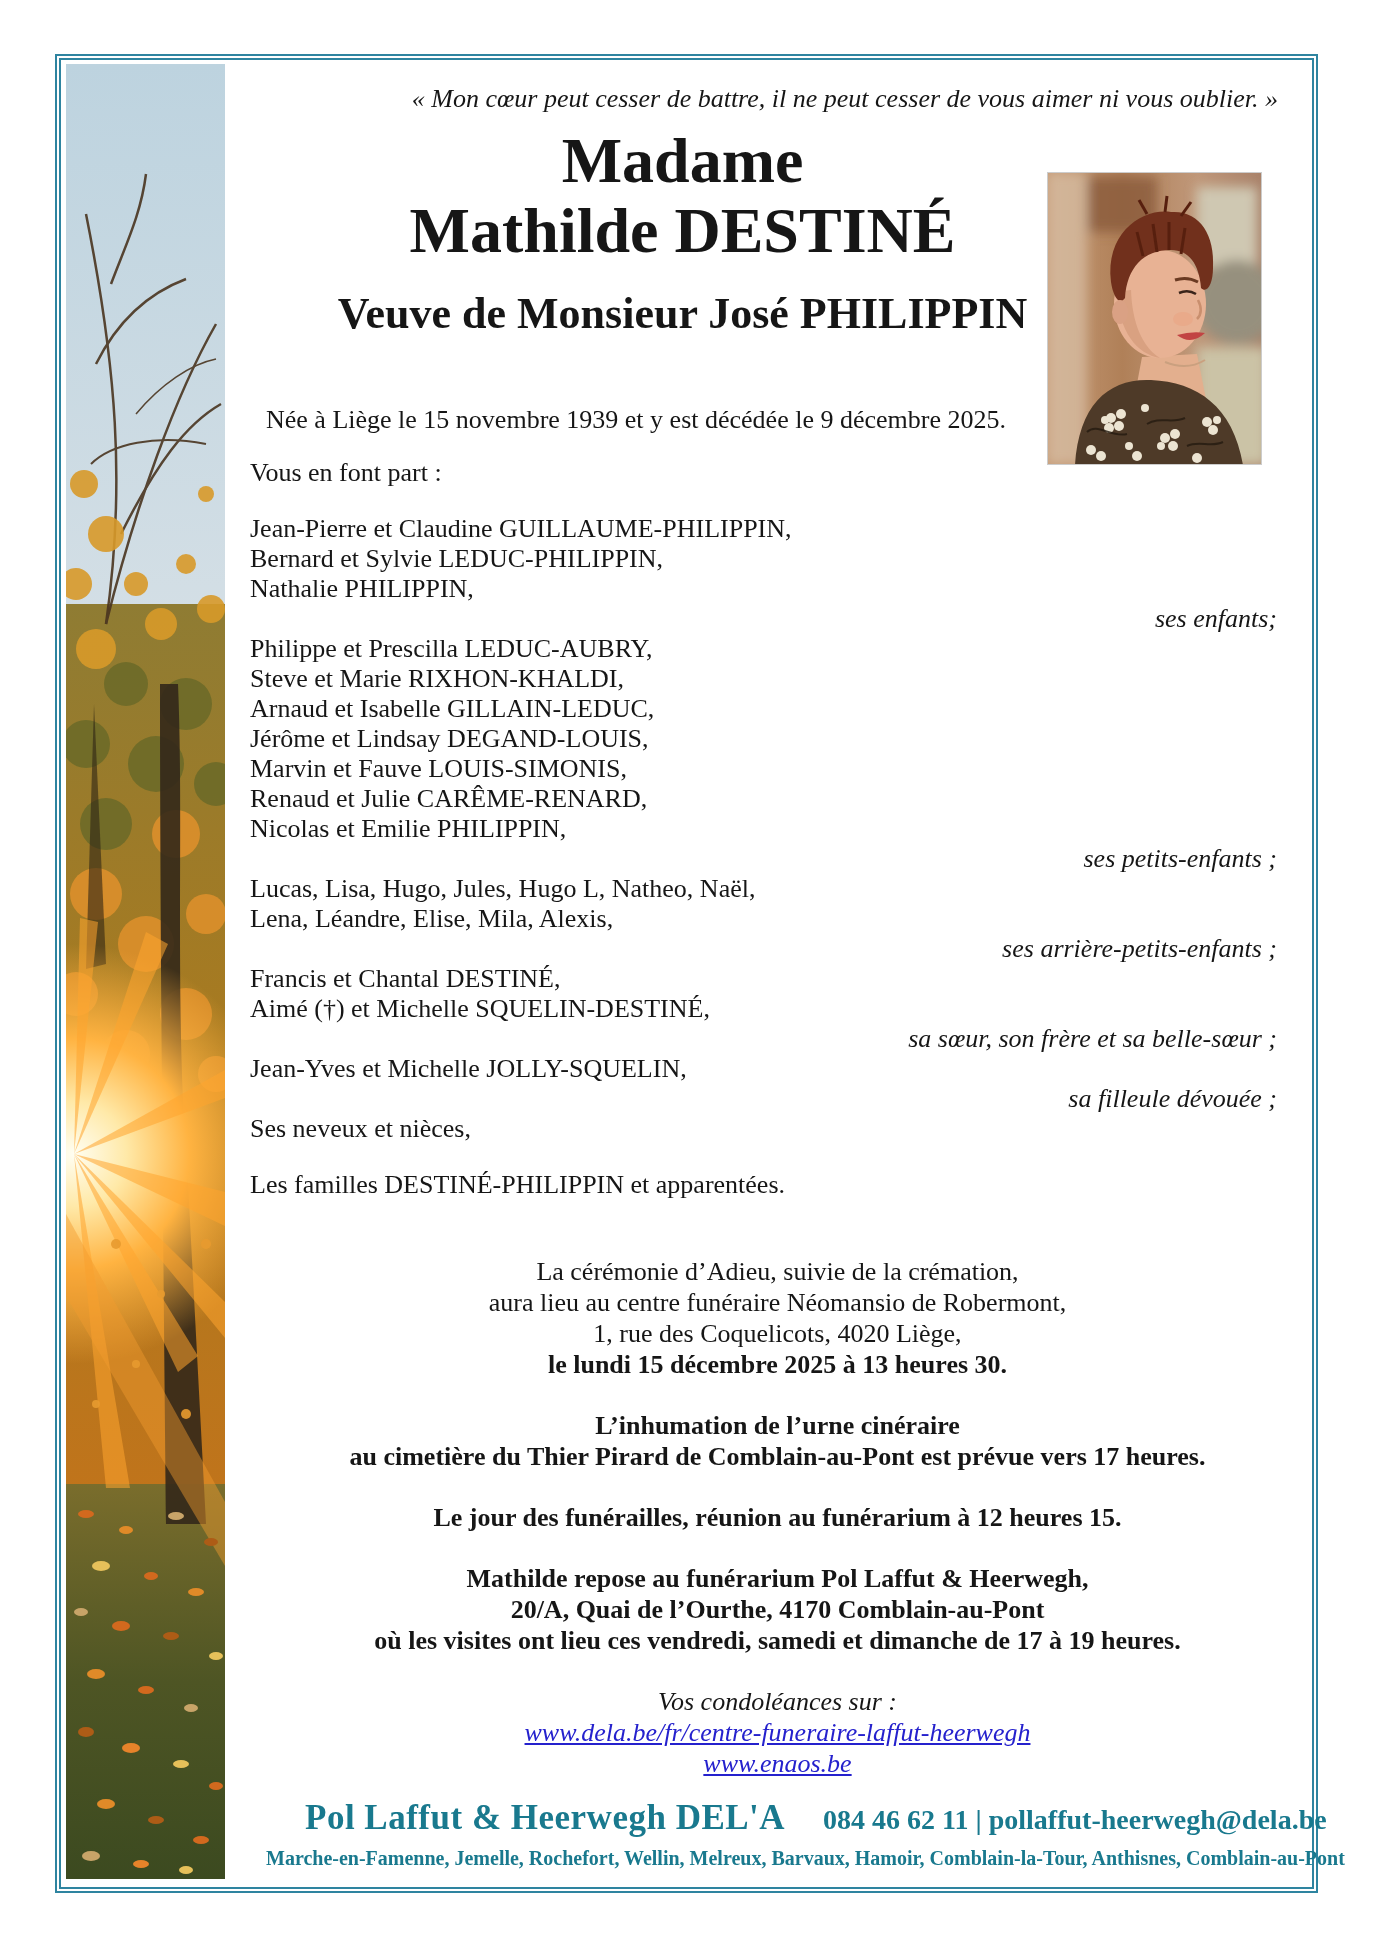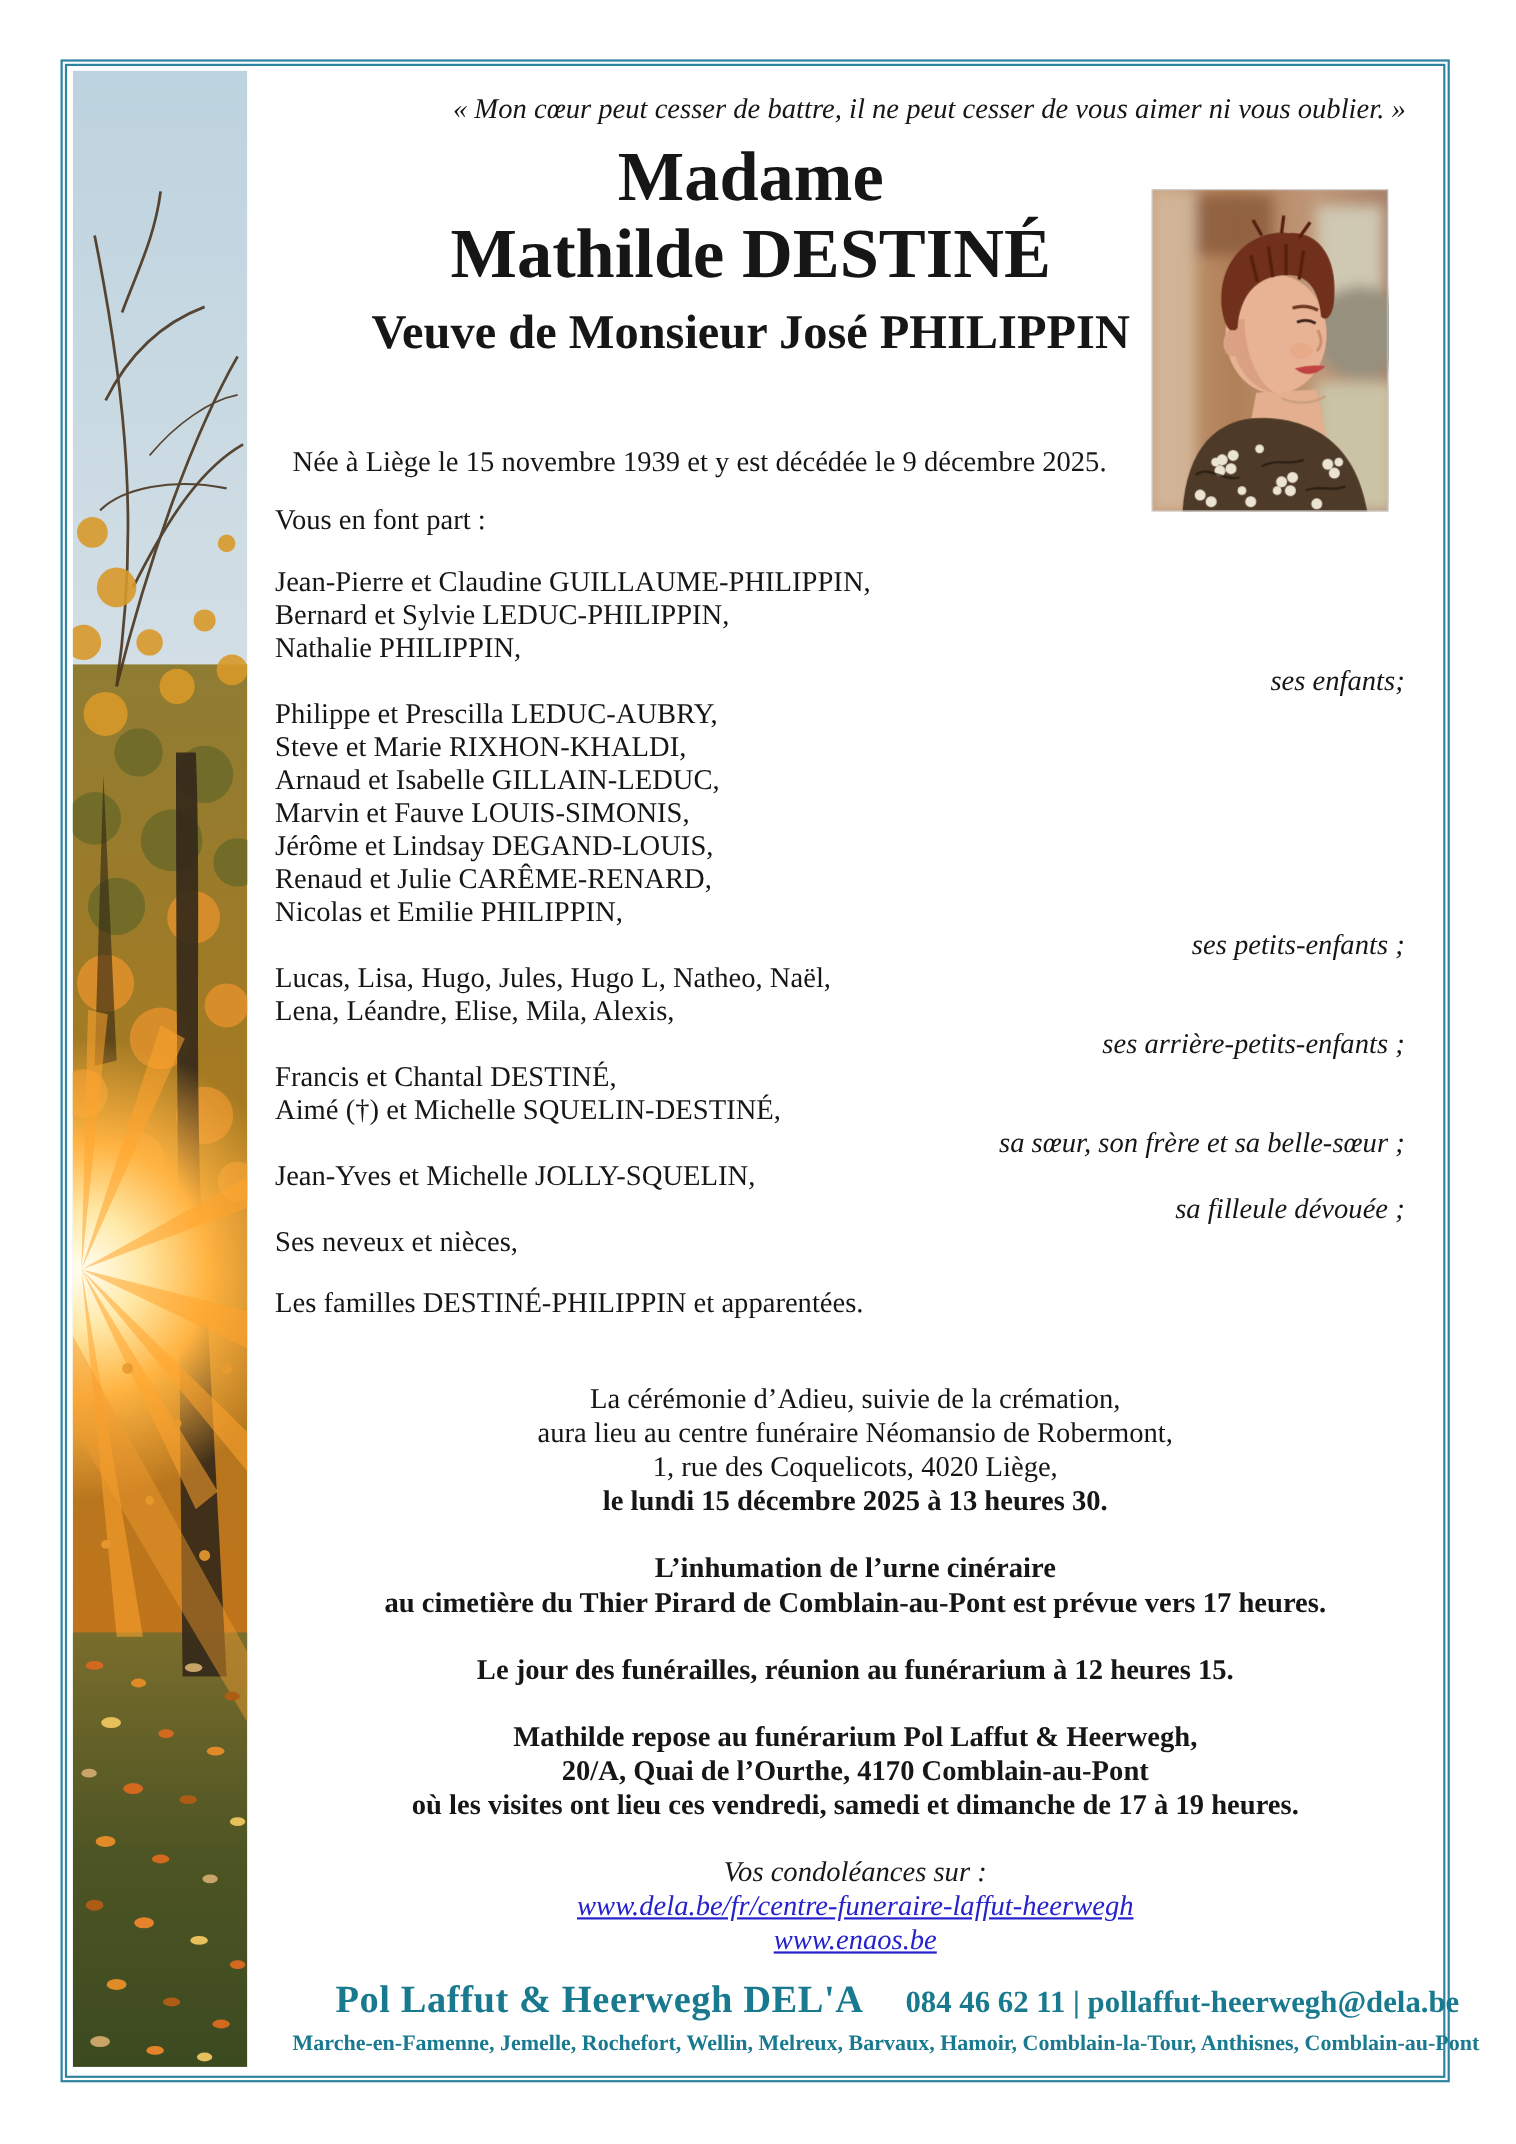--- a/index.html
+++ b/index.html
@@ -13,21 +13,21 @@
   .strip{position:absolute;left:66px;top:64px;width:159px;height:1815px;overflow:hidden;}
   .strip svg{display:block;width:100%;height:100%;}
   
   .portrait{position:absolute;left:1047px;top:172px;width:215px;height:293px;overflow:hidden;}
   .portrait svg{display:block;width:100%;height:100%;}
 
   .quote{position:absolute;left:250px;top:84px;width:1028px;text-align:right;
          font-style:italic;font-size:26px;line-height:30px;}
   .title-wrap{position:absolute;left:226px;top:126px;width:887px;text-align:center;padding-left:13px;}
   .title-big{font-size:64px;font-weight:bold;line-height:70px;}
-  .title-sub{font-size:44px;font-weight:bold;line-height:56px;margin-top:8px;}
+  .title-sub{font-size:44px;font-weight:bold;line-height:56px;margin-top:20px;}
   .birth{position:absolute;left:226px;top:404px;width:820px;text-align:center;
          font-size:26px;line-height:31px;}
 
   .list-wrap{position:absolute;left:250px;top:458px;width:1027px;font-size:26px;line-height:30px;}
   .intro{margin-bottom:26px;}
   .fam-line{text-align:left;}
   .fam-label{text-align:right;font-style:italic;}
   .families{margin-top:26px;}
 
   .ceremony-wrap{position:absolute;left:250px;top:1256px;width:1055px;text-align:center;
@@ -255,22 +255,22 @@
   <div class="list-wrap">
     <div class="intro">Vous en font part :</div>
     <div>
         <div class="fam-line">Jean-Pierre et Claudine GUILLAUME-PHILIPPIN,</div>
         <div class="fam-line">Bernard et Sylvie LEDUC-PHILIPPIN,</div>
         <div class="fam-line">Nathalie PHILIPPIN,</div>
         <div class="fam-label">ses enfants;</div>
         <div class="fam-line">Philippe et Prescilla LEDUC-AUBRY,</div>
         <div class="fam-line">Steve et Marie RIXHON-KHALDI,</div>
         <div class="fam-line">Arnaud et Isabelle GILLAIN-LEDUC,</div>
+        <div class="fam-line">Jérôme et Lindsay DEGAND-LOUIS,</div>
         <div class="fam-line">Marvin et Fauve LOUIS-SIMONIS,</div>
-        <div class="fam-line">Jérôme et Lindsay DEGAND-LOUIS,</div>
         <div class="fam-line">Renaud et Julie CARÊME-RENARD,</div>
         <div class="fam-line">Nicolas et Emilie PHILIPPIN,</div>
         <div class="fam-label">ses petits-enfants ;</div>
         <div class="fam-line">Lucas, Lisa, Hugo, Jules, Hugo L, Natheo, Naël,</div>
         <div class="fam-line">Lena, Léandre, Elise, Mila, Alexis,</div>
         <div class="fam-label">ses arrière-petits-enfants ;</div>
         <div class="fam-line">Francis et Chantal DESTINÉ,</div>
         <div class="fam-line">Aimé (†) et Michelle SQUELIN-DESTINÉ,</div>
         <div class="fam-label">sa sœur, son frère et sa belle-sœur ;</div>
         <div class="fam-line">Jean-Yves et Michelle JOLLY-SQUELIN,</div>

